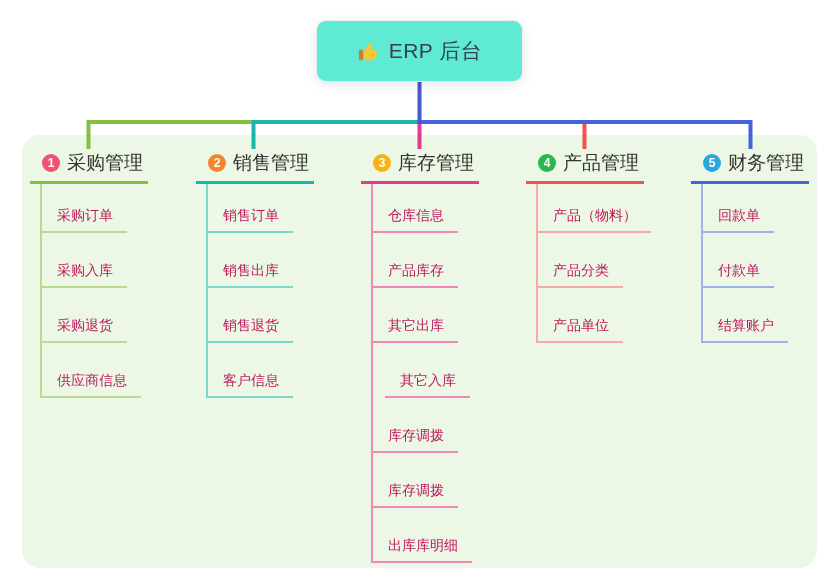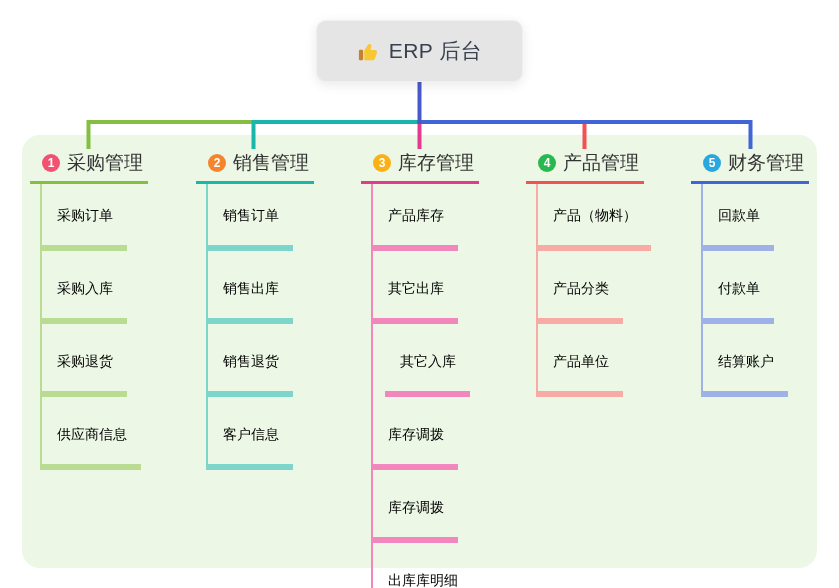--- a/index.html
+++ b/index.html
@@ -3,21 +3,21 @@
 <meta charset="utf-8">
 <style>
   html,body{margin:0;padding:0;background:#ffffff;}
   .canvas{
     position:relative;width:839px;height:588px;background:#ffffff;overflow:hidden;
     font-family:"Liberation Sans",sans-serif;color:#333;
   }
   
   .root-node{
     position:absolute;left:316px;top:20px;width:207px;height:62px;
-    background:#e5e5e5;border:1px solid #f0f0f0;border-radius:10px;
+    background:#5eead4;border:1px solid #f0f0f0;border-radius:10px;
     box-shadow:0 3px 12px rgba(0,0,0,.09);
     display:flex;align-items:center;justify-content:center;gap:9px;
     box-sizing:border-box;cursor:pointer;
   }
   .root-node .root-label{font-size:21px;font-weight:500;color:#39414f;letter-spacing:.5px;}
   
   .connectors{position:absolute;left:0;top:0;pointer-events:none;}
   
   .panel{
     position:absolute;left:22px;top:135px;width:795px;height:433px;
@@ -34,22 +34,22 @@
     flex:0 0 auto;width:18px;height:18px;border-radius:50%;
     display:flex;align-items:center;justify-content:center;
     color:#fff;font-size:12px;font-weight:700;line-height:1;
   }
   .branch-label{font-size:19px;font-weight:500;color:#333;white-space:nowrap;}
   .sub-list{
     margin-left:10px;border-left:2px solid #ccc;
     display:flex;flex-direction:column;align-items:flex-start;
   }
   .sub-item{
-    padding:27px 14px 20px 15px;border-bottom:6px solid #fca5a5;
-    font-size:14px;line-height:20px;color:#000000;white-space:nowrap;cursor:pointer;
+    padding:27px 14px 6px 15px;border-bottom:2px solid #fca5a5;
+    font-size:14px;line-height:20px;color:#be185d;white-space:nowrap;cursor:pointer;
   }
   .sub-item:first-child{padding-top:21px;}
 </style>
 </head>
 <body>
 
 <div class="canvas">
 
   <div class="panel" style="background: rgb(236, 247, 229);"></div>
 
@@ -104,20 +104,21 @@
   <div class="sub-item" style="border-bottom-color: rgb(125, 214, 204);">客户信息</div>
 </div>
   </div>
 
   <div class="branch" style="left: 361px;">
     <div class="branch-header" style="border-bottom-color: rgb(226, 58, 142);">
       <span class="badge" style="background: rgb(249, 177, 21);">3</span>
       <span class="branch-label">库存管理</span>
     </div>
     <div class="sub-list" style="border-left-color: rgb(242, 135, 189);">
+  <div class="sub-item" style="border-bottom-color: rgb(242, 135, 189);">仓库信息</div>
 
   <div class="sub-item" style="border-bottom-color: rgb(242, 135, 189);">产品库存</div>
 
   <div class="sub-item" style="border-bottom-color: rgb(242, 135, 189);">其它出库</div>
 
   <div class="sub-item" style="border-bottom-color: rgb(242, 135, 189); margin-left: 12px;">其它入库</div>
 
   <div class="sub-item" style="border-bottom-color: rgb(242, 135, 189);">库存调拨</div>
 
   <div class="sub-item" style="border-bottom-color: rgb(242, 135, 189);">库存调拨</div>

